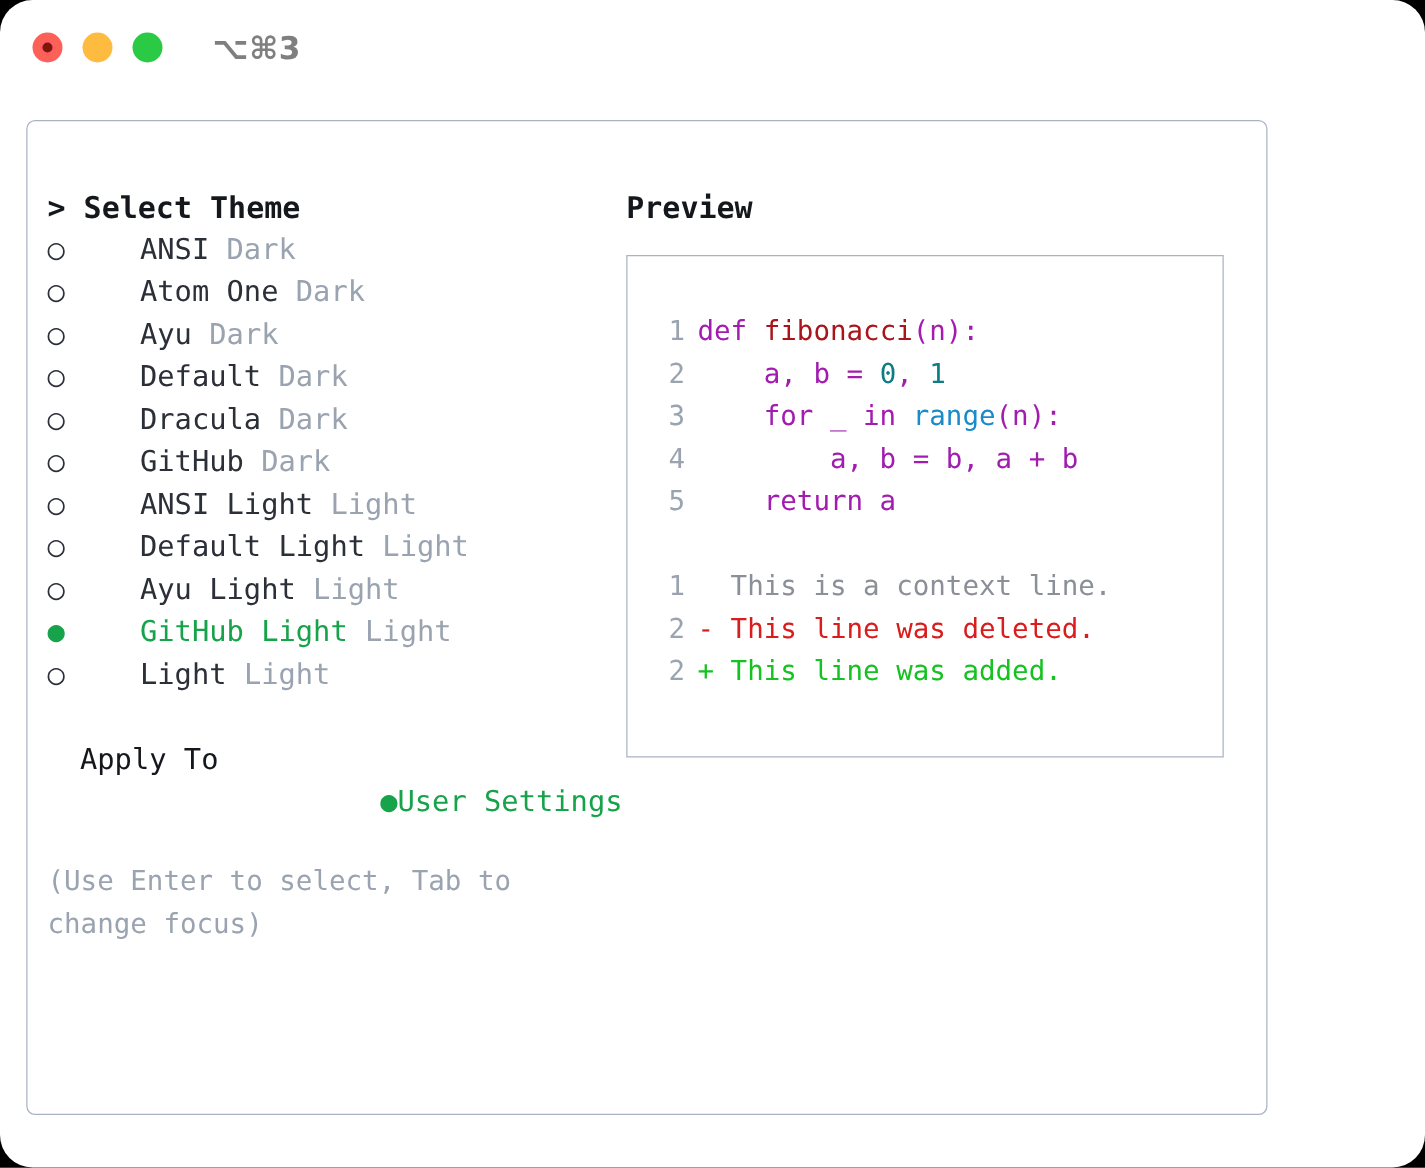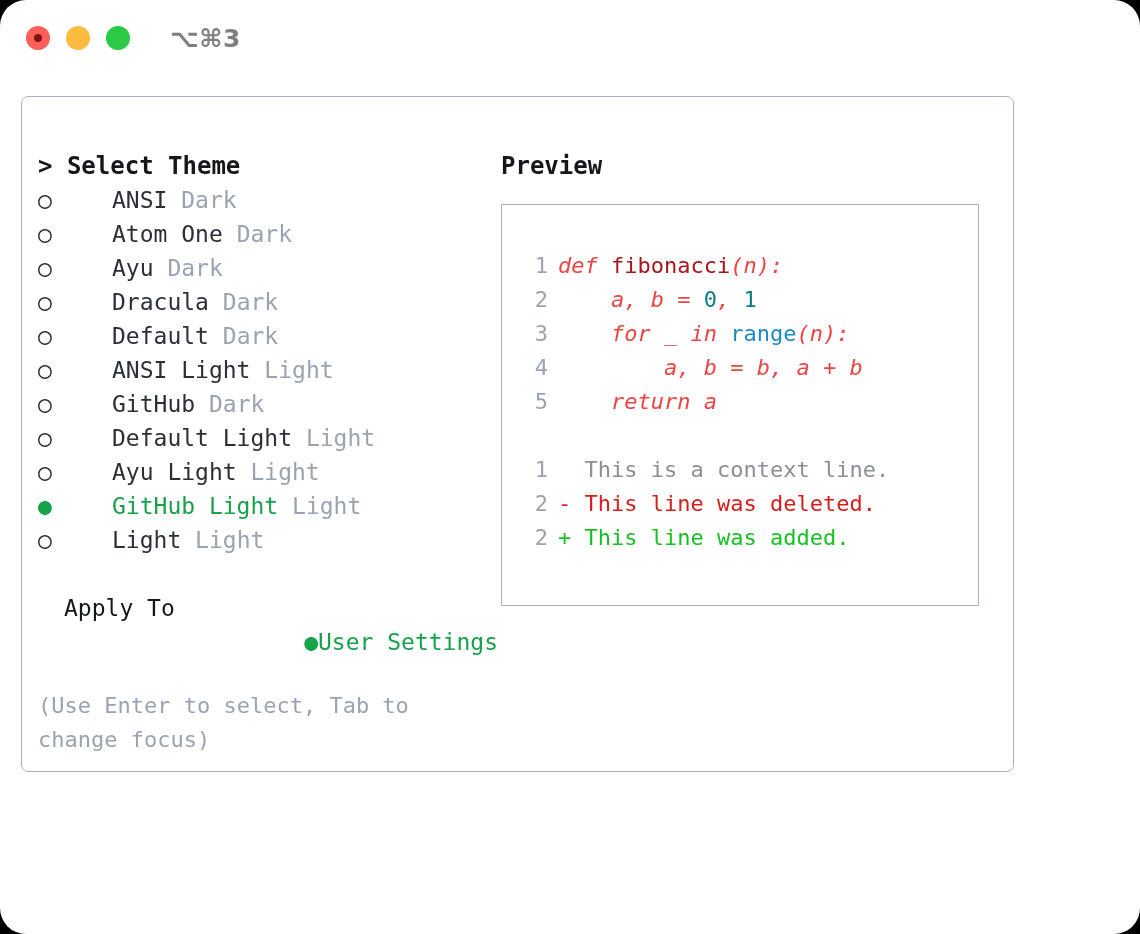--- a/index.html
+++ b/index.html
@@ -62,21 +62,21 @@
     letter-spacing: 0.5px;
     font-family: "DejaVu Sans", "Liberation Sans", sans-serif;
   }
 
   
   .panel {
     position: absolute;
     left: 21px;
     top: 96px;
     width: 993px;
-    height: 676px;
+    height: 796px;
     border: 1.6px solid #aab3c2;
     border-radius: 7px;
     box-sizing: border-box;
   }
 
   .cols {
     position: absolute;
     left: 0; top: 0;
     width: 100%;
     height: 100%;
@@ -173,21 +173,21 @@
     white-space: pre;
   }
   .code-line { white-space: pre; }
   .ln {
     display: inline-block;
     width: 26px;
     text-align: right;
     color: #9aa3b0;
     margin-right: 10px;
   }
-  .tok-plain { color: #ef4444; font-style: italic; }
+  .tok-plain { color: #a21caf; }
   .tok-fn    { color: #a9151b; }
   .tok-num   { color: #0d7c83; }
   .tok-call  { color: #1a8ac9; }
 
   .diff-gap { height: 34px; }
   .diff-ctx { color: #8a8f98; }
   .diff-del { color: #d91c1c; }
   .diff-add { color: #16c221; }
 </style>
 </head>
@@ -205,24 +205,24 @@
   <div class="panel">
     <div class="cols">
 
       <div class="left-col">
         <div class="list-header">&gt; Select Theme</div>
 
         <div id="theme-list">
             <div class="theme-row"><span class="marker">○</span><span class="theme-name">ANSI</span><span> </span><span class="theme-cat">Dark</span></div>
             <div class="theme-row"><span class="marker">○</span><span class="theme-name">Atom One</span><span> </span><span class="theme-cat">Dark</span></div>
             <div class="theme-row"><span class="marker">○</span><span class="theme-name">Ayu</span><span> </span><span class="theme-cat">Dark</span></div>
+            <div class="theme-row"><span class="marker">○</span><span class="theme-name">Default</span><span> </span><span class="theme-cat">Dark</span></div>
             <div class="theme-row"><span class="marker">○</span><span class="theme-name">Dracula</span><span> </span><span class="theme-cat">Dark</span></div>
-            <div class="theme-row"><span class="marker">○</span><span class="theme-name">Default</span><span> </span><span class="theme-cat">Dark</span></div>
+            <div class="theme-row"><span class="marker">○</span><span class="theme-name">GitHub</span><span> </span><span class="theme-cat">Dark</span></div>
             <div class="theme-row"><span class="marker">○</span><span class="theme-name">ANSI Light</span><span> </span><span class="theme-cat">Light</span></div>
-            <div class="theme-row"><span class="marker">○</span><span class="theme-name">GitHub</span><span> </span><span class="theme-cat">Dark</span></div>
             <div class="theme-row"><span class="marker">○</span><span class="theme-name">Default Light</span><span> </span><span class="theme-cat">Light</span></div>
             <div class="theme-row"><span class="marker">○</span><span class="theme-name">Ayu Light</span><span> </span><span class="theme-cat">Light</span></div>
             <div class="theme-row selected"><span class="marker">●</span><span class="theme-name">GitHub Light</span><span> </span><span class="theme-cat">Light</span></div>
             <div class="theme-row"><span class="marker">○</span><span class="theme-name">Light</span><span> </span><span class="theme-cat">Light</span></div>
           </div>
 
         <div class="section-gap"></div>
 
         <div class="apply-header">Apply To</div>
 

